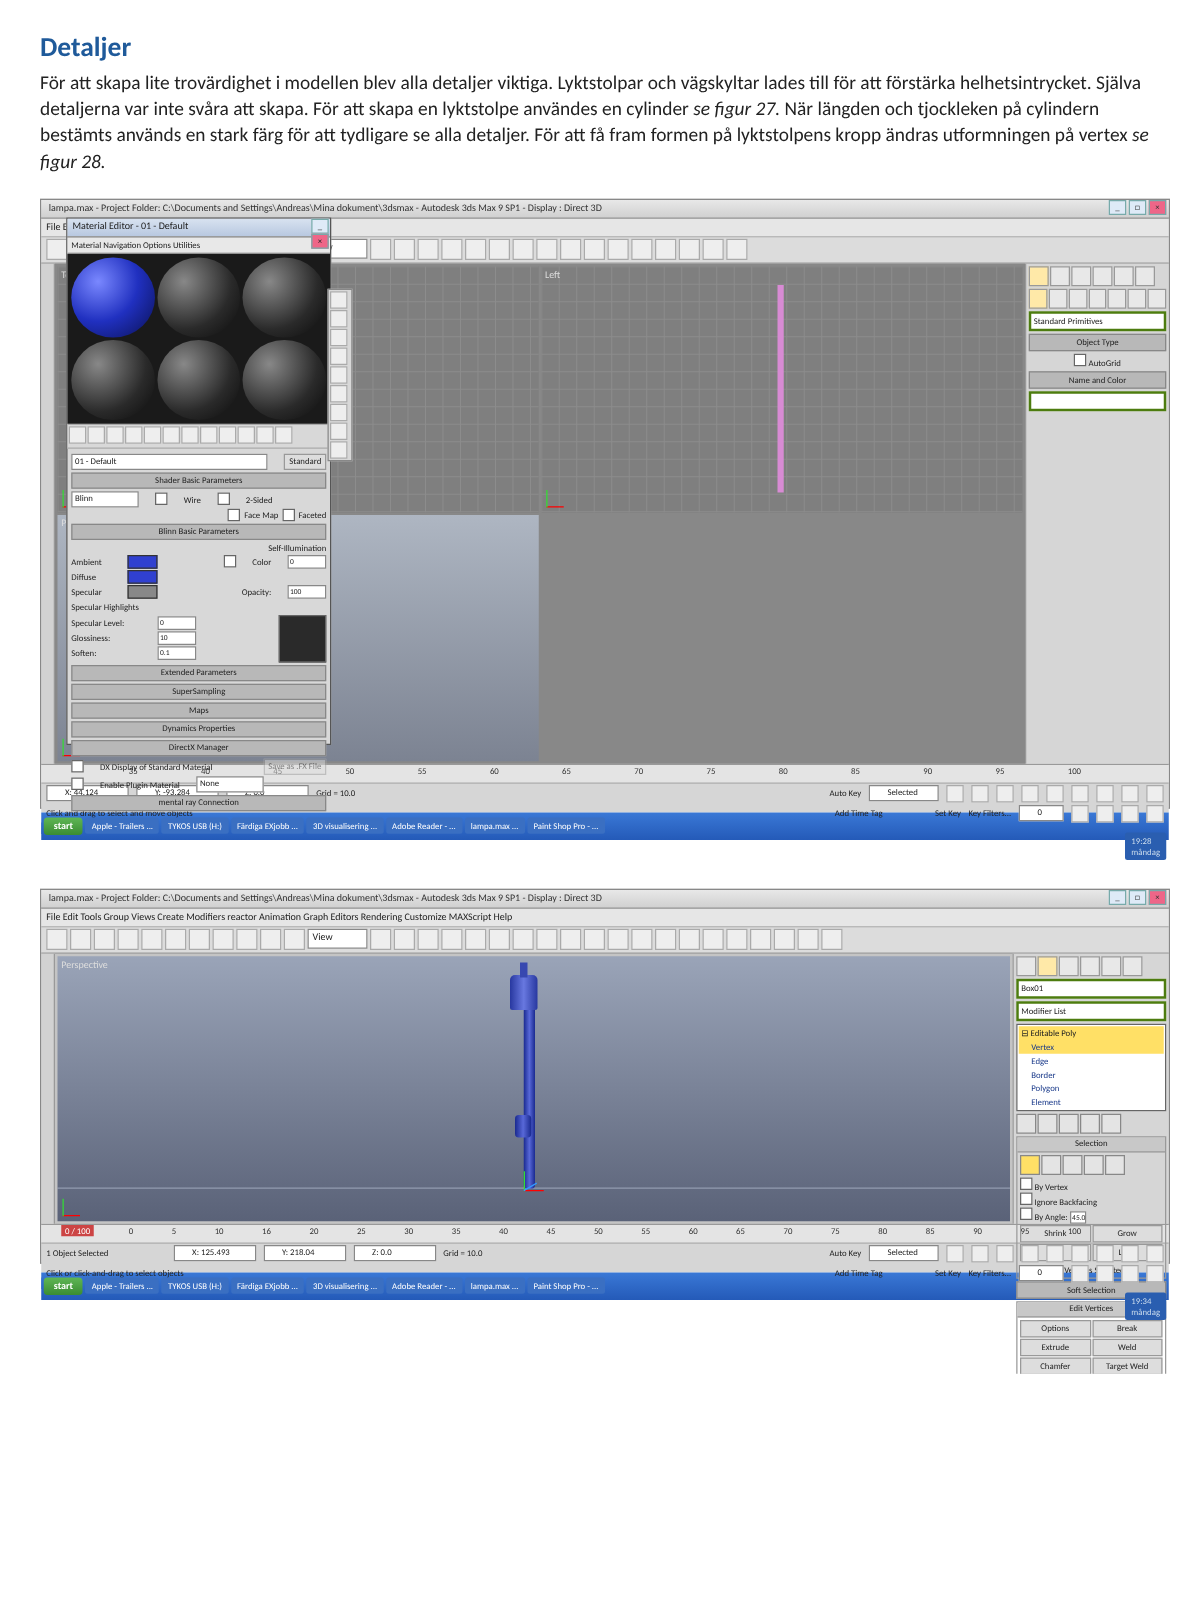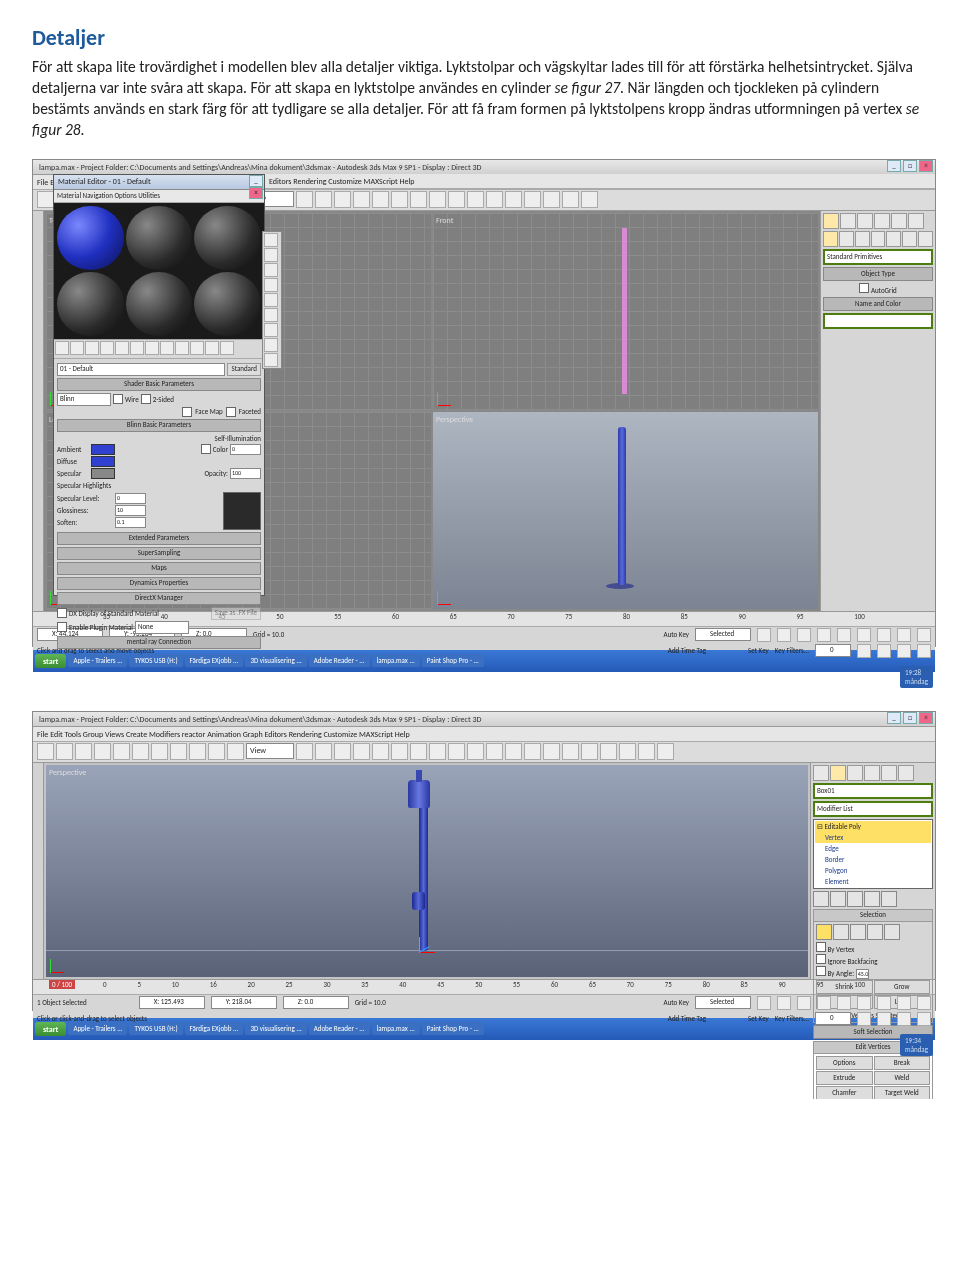--- a/index.html
+++ b/index.html
@@ -117,21 +117,21 @@
   }
   .mat-title{height:14px;background:linear-gradient(#d8e2f0,#b8c8e0);font-size:8px;padding-left:4px;line-height:13px;border-bottom:1px solid #888;position:relative;}
   .mat-title .winbtns{position:absolute;right:1px;top:0;}
   .mat-menu{height:12px;font-size:7px;padding-left:3px;line-height:11px;background:#e8e8e8;border-bottom:1px solid #aaa;}
   .mat-spheres{display:grid;grid-template-columns:repeat(3,1fr);gap:2px;background:#1a1a1a;padding:3px;height:130px;}
   .sphere{background:radial-gradient(circle at 32% 30%,#888,#2a2a2a 60%,#0a0a0a);border-radius:50%;}
   .sphere.blue{background:radial-gradient(circle at 32% 30%,#7a88ff,#2030c0 50%,#0a1050);}
   .mat-side-tools{position:absolute;right:-18px;top:28px;width:16px;background:#d8d8d8;border:1px solid #888;display:flex;flex-direction:column;gap:1px;padding:1px;}
   .mat-tools{height:16px;background:#d8d8d8;border-top:1px solid #aaa;border-bottom:1px solid #aaa;display:flex;gap:1px;padding:1px;}
   .mat-body{padding:3px;font-size:7px;}
-  .mat-row{display:flex;gap:2px;margin:1px 0;align-items:center;}
+  .mat-row{display:flex;gap:13px;margin:1px 0;align-items:center;}
   .mat-drop{background:#fff;border:1px solid #888;height:11px;flex:1;padding-left:2px;line-height:10px;}
   .mat-btn{background:#ddd;border:1px solid #999;height:11px;padding:0 3px;line-height:10px;}
   .mat-hdr{background:#b8b8b8;border:1px solid #888;text-align:center;height:11px;line-height:10px;margin:2px 0;}
   .swatch{width:22px;height:9px;background:#3040d0;border:1px solid #333;}
   .swatch.gray{background:#888;}
   .minifield{background:#fff;border:1px solid #888;height:9px;width:28px;font-size:6px;padding-left:1px;line-height:8px;}
   .preview-sq{width:36px;height:36px;background:#2a2a2a;border:1px solid #666;}
   .cb{width:8px;height:8px;border:1px solid #666;background:#fff;display:inline-block;}
   
   .ss2 .main-area{height:calc(100% - 82px);}
@@ -177,21 +177,20 @@
 <div class="screenshot ss1">
   <div class="titlebar">
     <span>lampa.max - Project Folder: C:\Documents and Settings\Andreas\Mina dokument\3dsmax - Autodesk 3ds Max 9 SP1 - Display : Direct 3D</span>
     <div class="winbtns">
       <div class="winbtn">_</div>
       <div class="winbtn">□</div>
       <div class="winbtn close">×</div>
     </div>
   </div>
   <div class="menubar">File  Edit</div>
-  <div class="menubar" style="position:absolute;top:14px;left:232px;right:0;">Editors  Rendering  Customize  MAXScript  Help</div>
   <div class="toolbar">
     <div class="tbtn"></div>
       <div class="tbtn"></div>
       <div class="tbtn"></div>
       <div class="tbtn"></div>
     <div class="tbtn"></div>
       <div class="tbtn"></div>
       <div class="tbtn"></div>
       <div class="tbtn"></div>
     <div class="tbtn"></div>
@@ -214,25 +213,20 @@
       <div class="tbtn"></div>
       <div class="tbtn"></div>
       <div class="tbtn"></div>
   </div>
   <div class="main-area">
     <div class="side-strip"></div>
     <div class="viewport-grid">
       <div class="viewport grid">
         <span class="vp-label">Top</span>
         <div class="cyl-top"></div>
-        <div class="axis-gizmo"></div>
-      </div>
-      <div class="viewport grid">
-        <span class="vp-label">Front</span>
-        <div class="cyl-front"></div>
         <div class="axis-gizmo"></div>
       </div>
       <div class="viewport grid">
         <span class="vp-label">Left</span>
         <div class="cyl-left"></div>
         <div class="axis-gizmo"></div>
       </div>
       <div class="viewport persp">
         <span class="vp-label">Perspective</span>
         <div class="cyl-persp-base"></div>

